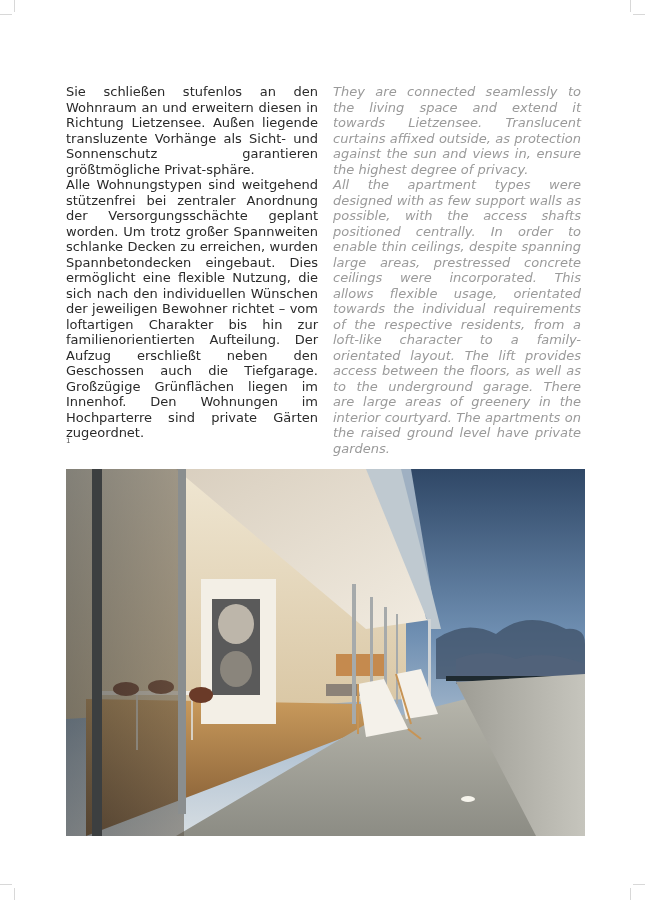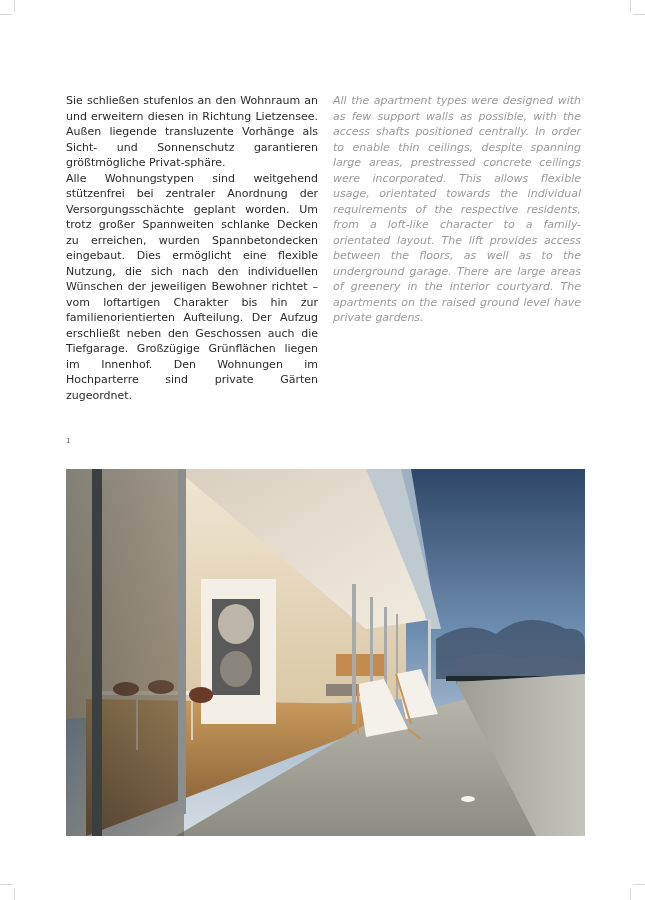--- a/index.html
+++ b/index.html
@@ -12,21 +12,21 @@
   
   .cm-tr-v { left:630px; top:0; width:1px; height:12px; }
   .cm-tr-h { left:633px; top:14px; width:12px; height:1px; }
   
   .cm-bl-v { left:14px; top:888px; width:1px; height:12px; }
   .cm-bl-h { left:0; top:884px; width:12px; height:1px; }
   
   .cm-br-v { left:630px; top:888px; width:1px; height:12px; }
   .cm-br-h { left:633px; top:884px; width:12px; height:1px; }
 
-  .col { position:absolute; top:93px; font-size:11px; line-height:15.5px; text-align:justify; }
+  .col { position:absolute; top:84px; font-size:13px; line-height:15.5px; text-align:justify; }
   .col p { margin:0; }
   .col-de { left:66px; width:252px; color:#2a2a2a; }
   .col-en { left:333px; width:248px; color:#9a9a9a; font-style:italic; }
 
   .figure-number { position:absolute; left:66px; top:437px; font-size:7px; color:#555; }
 
   .photo { position:absolute; left:66px; top:469px; width:519px; height:367px; overflow:hidden; background:#2c2f30; }
   .photo svg { display:block; width:100%; height:100%; }
 </style>
 </head>
@@ -40,20 +40,21 @@
 <div class="crop cm-bl-h"></div>
 <div class="crop cm-br-v"></div>
 <div class="crop cm-br-h"></div>
 
 <div class="col col-de">
   <p>Sie schließen stufenlos an den Wohnraum an und erweitern diesen in Richtung Lietzensee. Außen liegende transluzente Vorhänge als Sicht- und Sonnenschutz garantieren größtmögliche Privat-sphäre.</p>
   <p>Alle Wohnungstypen sind weitgehend stützenfrei bei zentraler Anordnung der Versorgungsschächte geplant worden. Um trotz großer Spannweiten schlanke Decken zu erreichen, wurden Spannbetondecken eingebaut. Dies ermöglicht eine flexible Nutzung, die sich nach den individuellen Wünschen der jeweiligen Bewohner richtet – vom loftartigen Charakter bis hin zur familienorientierten Aufteilung. Der Aufzug erschließt neben den Geschossen auch die Tiefgarage. Großzügige Grünflächen liegen im Innenhof. Den Wohnungen im Hochparterre sind private Gärten zugeordnet.</p>
 </div>
 
 <div class="col col-en">
+  <p>They are connected seamlessly to the living space and extend it towards Lietzensee. Translucent curtains affixed outside, as protection against the sun and views in, ensure the highest degree of privacy.</p>
   <p>All the apartment types were designed with as few support walls as possible, with the access shafts positioned centrally. In order to enable thin ceilings, despite spanning large areas, prestressed concrete ceilings were incorporated. This allows flexible usage, orientated towards the individual requirements of the respective residents, from a loft-like character to a family-orientated layout. The lift provides access between the floors, as well as to the underground garage. There are large areas of greenery in the interior courtyard. The apartments on the raised ground level have private gardens.</p>
 </div>
 
 <div class="figure-number">1</div>
 
 <div class="photo">
   <svg viewBox="0 0 519 367" preserveAspectRatio="none">
     <defs>
       <linearGradient id="sky" x1="0" y1="0" x2="0" y2="1">
         <stop offset="0" stop-color="#2f4766"></stop>

